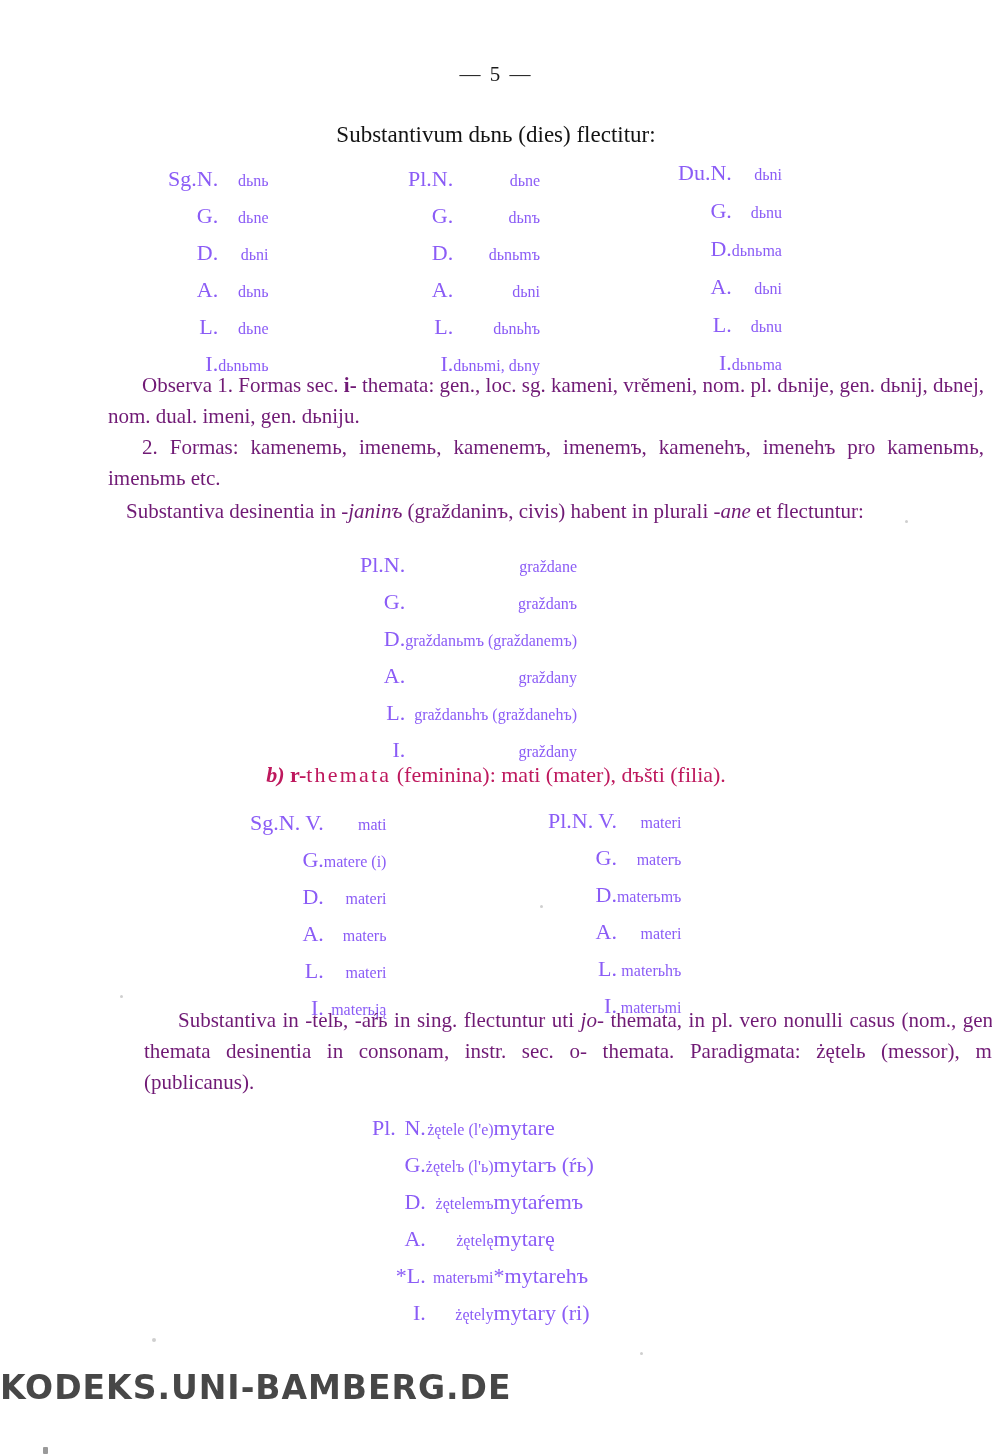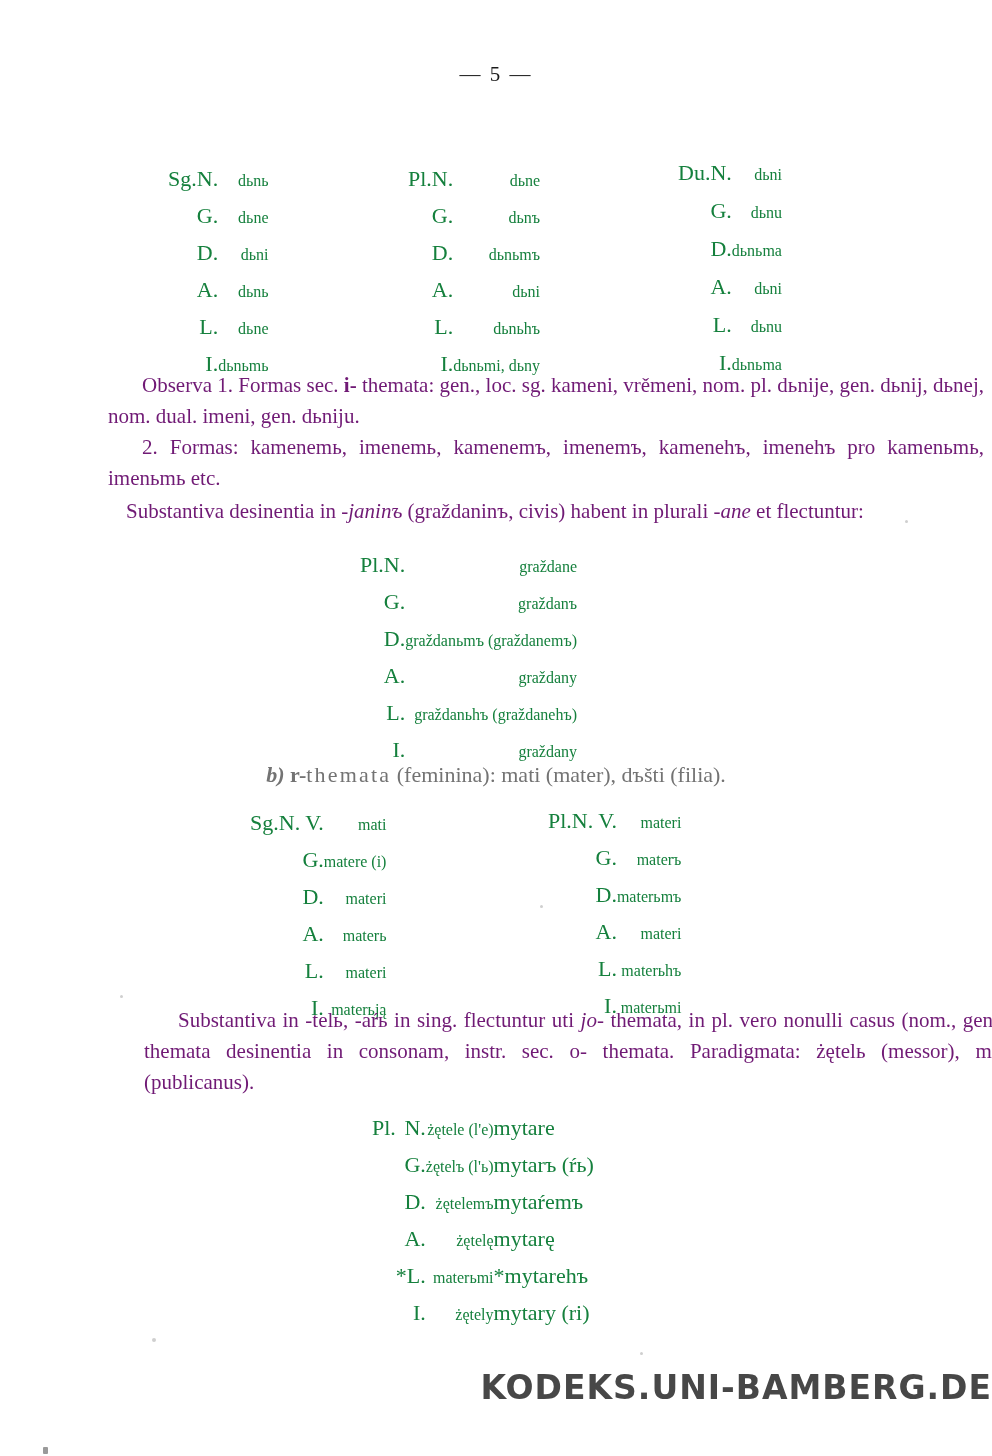--- a/index.html
+++ b/index.html
@@ -45,21 +45,21 @@
     color: #131313;
   }
   #heading-dien { top: 122px; }
 
   .subheading {
     position: absolute;
     left: 0;
     width: 992px;
     text-align: center;
     font-size: 22px;
-    color: #737373;
+    color: #be185d;
   }
   #heading-rthemata { top: 762px; }
   .subheading .ital { font-style: italic; font-weight: bold; }
   .subheading .bold { font-weight: bold; }
   .subheading .spaced { letter-spacing: 2.2px; }
 
   
   .para {
     position: absolute;
     font-size: 21px;
@@ -73,21 +73,21 @@
 
   #para-observa1 { left: 108px; top: 370px; width: 876px; }
   #para-observa2 { left: 108px; top: 432px; width: 876px; }
   #para-janin    { left: 92px; top: 496px; width: 876px; }
   #para-telj     { left: 100px; top: 1005px; width: 890px; margin-left: 44px; }
 
   
   .decl {
     position: absolute;
     font-size: 22px;
-    color: #15803d;
+    color: #8b5cf6;
   }
   .decl table { border-collapse: collapse; }
   .decl td {
     padding: 0 0 11px 0;
     vertical-align: baseline;
     white-space: nowrap;
   }
   .c-num   { text-align: right; padding-right: 14px; font-size: 22px; }
   .c-case  { text-align: right; padding-right: 16px; font-size: 22px; }
   .c-form  { text-align: right; font-size: 16px; }
@@ -106,21 +106,21 @@
 
   
   #table-dien-du td { padding-bottom: 12px; }
 
   
   .watermark {
     position: absolute;
     left: 0;
     top: 1368px;
     width: 992px;
-    text-align: right;
+    text-align: left;
     font-family: "DejaVu Sans", sans-serif;
     font-size: 33px;
     font-weight: bold;
     letter-spacing: 1px;
     color: #2e2e2e;
     opacity: 0.88;
   }
 
   
   .speck {
@@ -129,20 +129,21 @@
     border-radius: 50%;
   }
 </style>
 </head>
 <body>
 
 <div class="page">
 
   <div class="page-number">— 5 —</div>
 
+  <div class="caption-center" id="heading-dien">Substantivum dьnь (dies) flectitur:</div>
 
   <div class="decl" id="table-dien-sg">
     <table>
       <tbody>
         <tr>
           <td class="c-num">Sg.</td>
           <td class="c-case">N.</td>
           <td class="c-form">dьnь</td>
         </tr>
         <tr>

